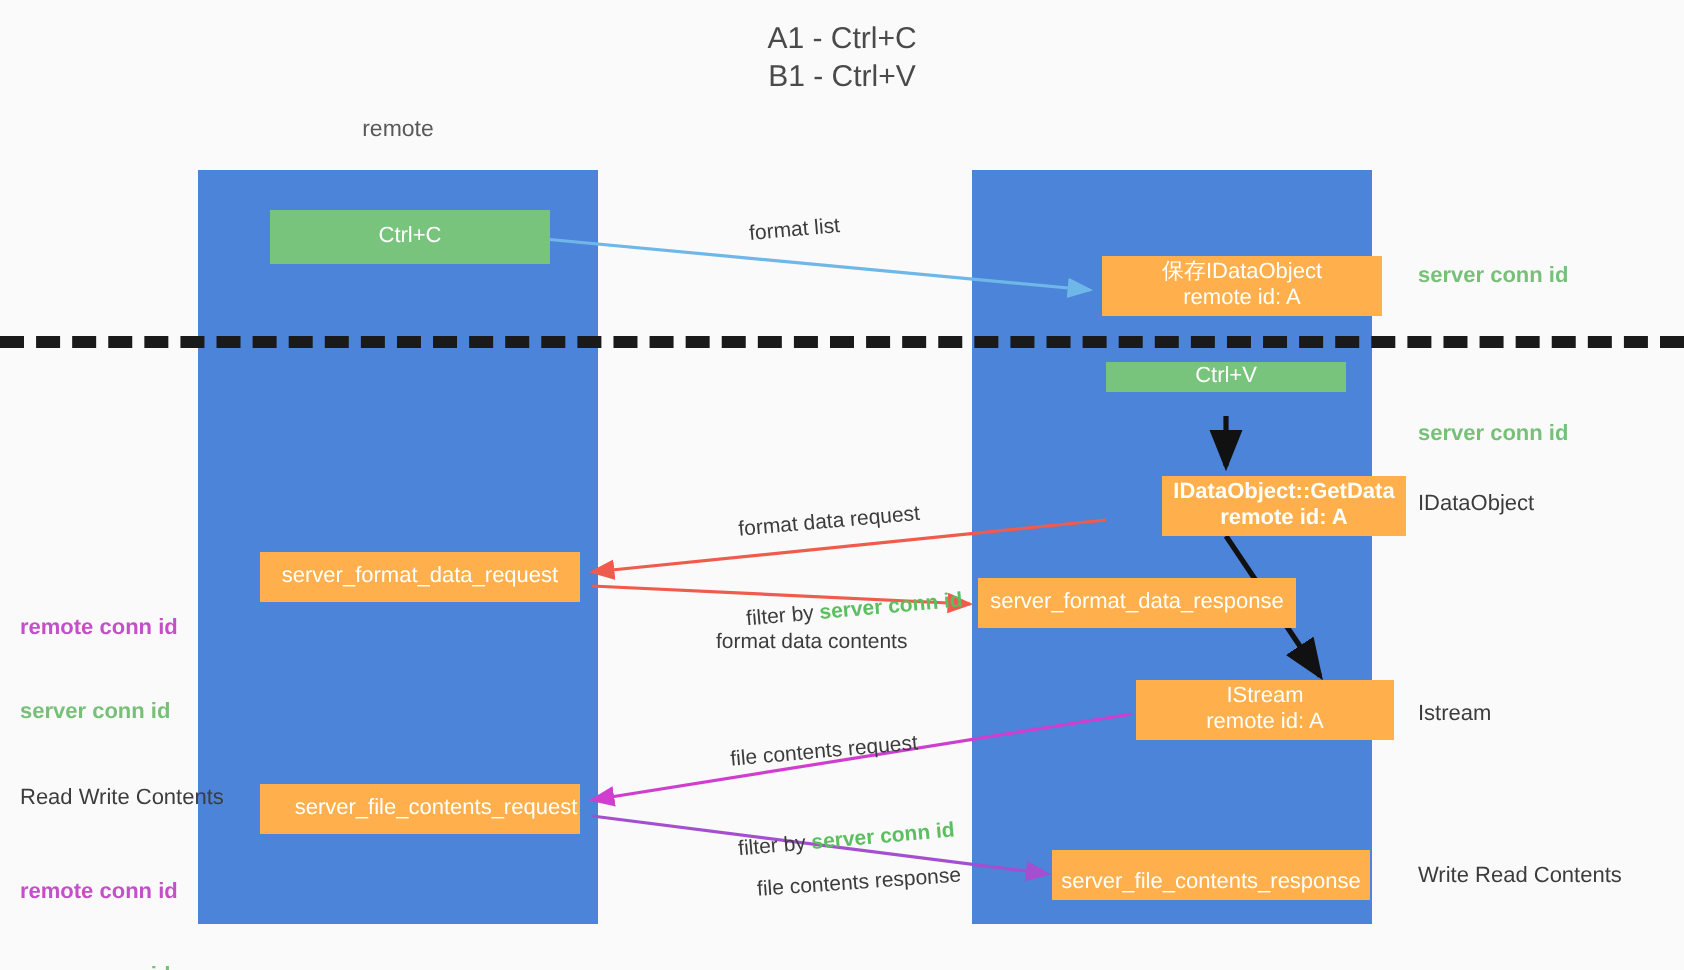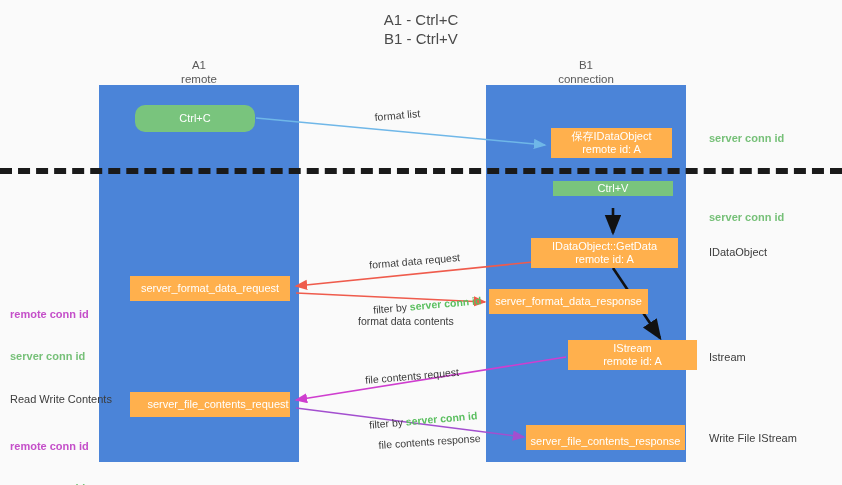--- a/index.html
+++ b/index.html
@@ -131,26 +131,21 @@
 </style>
 </head>
 <body>
 
 <div id="stage">
 
   <div class="title">A1 - Ctrl+C
 B1 - Ctrl+V</div>
 
   <div class="lane-header" style="left:119px; top:58px;">
-    <div>A1</div>
     <div>remote</div>
-  </div>
-  <div class="lane-header" style="left:506px; top:58px;">
-    <div>B1</div>
-    <div>connection</div>
   </div>
 
   <div class="lane" id="lane-a1"></div>
   <div class="lane" id="lane-b1"></div>
 
   <svg id="wires">
     <defs>
       <marker id="ah-blue" markerWidth="9" markerHeight="9" refX="7" refY="3.2" orient="auto">
         <path d="M0,0 L8,3.2 L0,6.4 z" fill="#6fb7e8"></path>
       </marker>
@@ -178,34 +173,34 @@
 
     <line x1="613" y1="268" x2="660" y2="338" stroke="#111111" stroke-width="2.6" marker-end="url(#ah-black)"></line>
 
     <line x1="566" y1="357" x2="296" y2="400" stroke="#cf3ecf" stroke-width="1.6" marker-end="url(#ah-magenta)"></line>
 
     <line x1="296" y1="408" x2="524" y2="437" stroke="#a34fcf" stroke-width="1.6" marker-end="url(#ah-purple)"></line>
   </svg>
 
   <div class="dash-sep"></div>
 
-  <div class="node green" style="left:135px; top:105px; width:120px; height:27px;border-radius:10px;">
+  <div class="node green" style="left:135px; top:105px; width:140px; height:27px;">
     <span class="l1">Ctrl+C</span>
   </div>
 
-  <div class="node orange" style="left:551px; top:128px; width:121px; height:30px;">
+  <div class="node orange" style="left:551px; top:128px; width:140px; height:30px;">
     <span class="l1">保存IDataObject</span>
     <span class="l2">remote id: A</span>
   </div>
 
   <div class="node green" style="left:553px; top:181px; width:120px; height:15px;">
     <span class="l1">Ctrl+V</span>
   </div>
 
-  <div class="node orange" style="left:531px; top:238px; width:147px; height:30px;">
+  <div class="node orange" style="left:581px; top:238px; width:122px; height:30px;font-weight:bold;">
     <span class="l1">IDataObject::GetData</span>
     <span class="l2">remote id: A</span>
   </div>
 
   <div class="node orange" style="left:130px; top:276px; width:160px; height:25px;">
     <span class="l1">server_format_data_request</span>
   </div>
 
   <div class="node orange" style="left:489px; top:289px; width:159px; height:25px;">
     <span class="l1">server_format_data_response</span>
@@ -221,21 +216,21 @@
   </div>
 
   <div class="node orange" style="left:526px; top:425px; width:159px; height:25px;justify-content:flex-end;">
     <span class="l1">server_file_contents_response</span>
   </div>
 
   <div class="conn-green" style="left:709px; top:131px;">server conn id</div>
   <div class="conn-green" style="left:709px; top:210px;">server conn id</div>
   <div class="side-label" style="left:709px; top:245px;">IDataObject</div>
   <div class="side-label" style="left:709px; top:350px;">Istream</div>
-  <div class="side-label" style="left:709px; top:431px;">Write File IStream</div>
+  <div class="side-label" style="left:709px; top:431px;">Write Read Contents</div>
 
   <div class="conn-stack" style="left:10px; top:279px;">
     <span class="m">remote conn id</span>
     <span class="g">server conn id</span>
   </div>
 
   <div class="side-label" style="left:10px; top:392px;">Read Write Contents</div>
   <div class="conn-stack" style="left:10px; top:411px;">
     <span class="m">remote conn id</span>
     <span class="g">server conn id</span>

